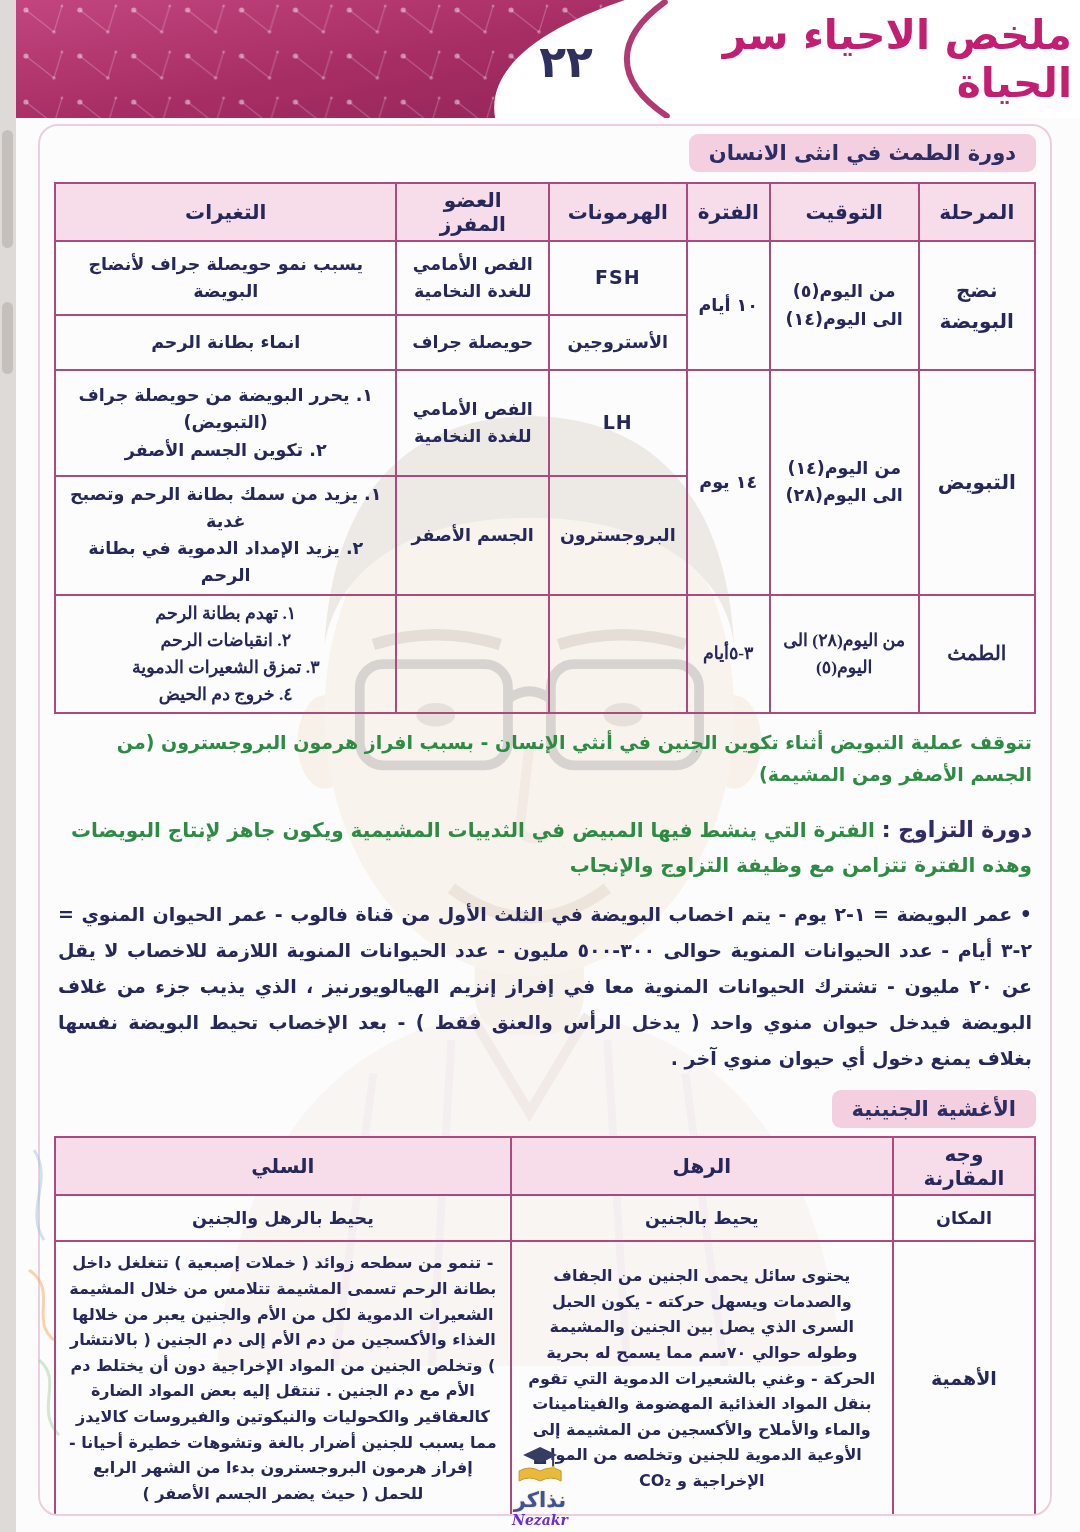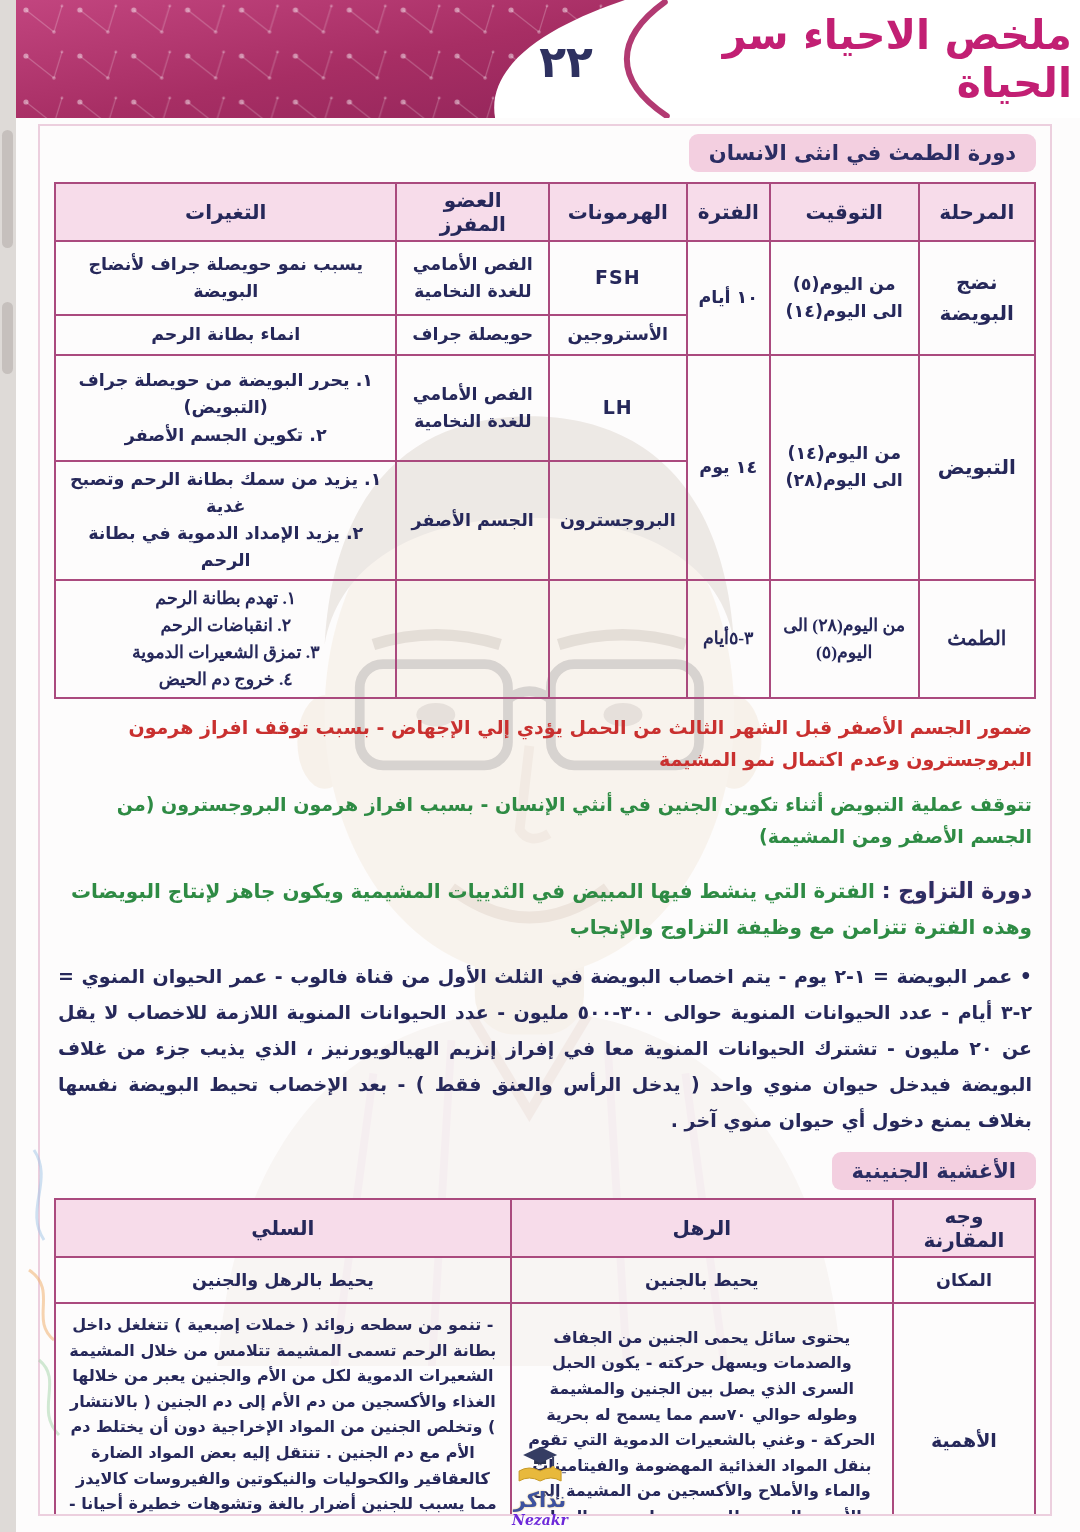--- a/index.html
+++ b/index.html
@@ -22,39 +22,39 @@
   
   .banner{position:absolute;left:16px;top:0;right:0;height:118px;background:#fff;overflow:hidden;direction:ltr;z-index:2;}
   .banner-art{position:absolute;left:0;top:0;width:100%;height:100%;}
   .page-number{position:absolute;left:495px;top:36px;width:110px;text-align:center;
     font-size:44px;font-weight:bold;color:#2e3160;direction:rtl;}
   .title-box{position:absolute;left:672px;right:8px;top:0;bottom:0;display:flex;align-items:center;justify-content:center;
     font-size:41px;font-weight:bold;color:#c21f73;direction:rtl;}
 
   
   .frame{position:absolute;left:38px;right:28px;top:124px;height:1392px;
-    border:2px solid #eccfde;border-radius:0;padding:8px 14px;overflow:hidden;}
+    border:2px solid #eccfde;border-radius:20px;padding:8px 14px;overflow:hidden;}
   .watermark{position:absolute;top:70px;left:50%;transform:translateX(-52%);width:780px;height:1170px;opacity:.33;z-index:0;}
   .frame-content{position:relative;z-index:1;}
 
   .badge-row{text-align:right;margin:0 0 10px;}
   .badge-row-2{margin-top:14px;margin-bottom:8px;}
   .badge{display:inline-block;background:#f3cfe0;color:#2b2d63;font-weight:bold;font-size:21px;
     padding:7px 20px;border-radius:9px;}
 
   table{width:100%;border-collapse:collapse;}
   .tbl th,.tbl td{border:2px solid #aa4a7e;text-align:center;vertical-align:middle;
     font-weight:bold;color:#26285a;padding:4px 10px;white-space:pre-line;}
   .tbl th{background:#f7dcea;font-size:20px;height:44px;}
   .t1 td{font-size:17.5px;line-height:1.55;}
   .t1 .stage{font-size:20px;}
   .t1 .latin{font-size:19px;letter-spacing:1px;}
   .red-text{color:#c9302f;}
   .t1 .r-fsh td{height:74px;}
-  .t1 .r-est td{height:40px;}
+  .t1 .r-est td{height:55px;}
   .t1 .r-lh td{height:106px;}
   .t1 .r-prog td{height:100px;}
   .t1 .r-men td{height:112px;font-family:Liberation Serif, serif;}
 
   .note{font-size:19px;font-weight:bold;line-height:1.7;margin:12px 4px 0;text-align:right;}
   .note.red{color:#c9302f;}
   .note.green{color:#2e8b44;}
 
   .mating{margin:20px 4px 0;font-size:20px;font-weight:bold;line-height:1.7;text-align:right;}
   .mating .label{color:#2b2d63;font-size:22px;text-shadow:0 0 1px #d58bb4;}
@@ -189,21 +189,20 @@
             <td></td>
             <td></td>
             <td>١. تهدم بطانة الرحم
 ٢. انقباضات الرحم
 ٣. تمزق الشعيرات الدموية
 ٤. خروج دم الحيض</td>
           </tr>
         </tbody>
       </table>
 
-      <p class="note red">ضمور الجسم الأصفر قبل الشهر الثالث من الحمل يؤدي إلي الإجهاض - بسبب توقف افراز هرمون البروجسترون وعدم اكتمال نمو المشيمة</p>
       <p class="note green">تتوقف عملية التبويض أثناء تكوين الجنين في أنثي الإنسان - بسبب افراز هرمون البروجسترون (من الجسم الأصفر ومن المشيمة)</p>
 
       <p class="mating">
         <span class="label">دورة التزاوج :</span>
         <span class="text">الفترة التي ينشط فيها المبيض في الثدييات المشيمية ويكون جاهز لإنتاج البويضات وهذه الفترة تتزامن مع وظيفة التزاوج والإنجاب</span>
       </p>
 
       <p class="facts">• عمر البويضة = ١-٢ يوم - يتم اخصاب البويضة في الثلث الأول من قناة فالوب - عمر الحيوان المنوي = ٢-٣ أيام - عدد الحيوانات المنوية حوالى ٣٠٠-٥٠٠ مليون - عدد الحيوانات المنوية اللازمة للاخصاب لا يقل عن ٢٠ مليون - تشترك الحيوانات المنوية معا في إفراز إنزيم الهيالويورنيز ، الذي يذيب جزء من غلاف البويضة فيدخل حيوان منوي واحد ( يدخل الرأس والعنق فقط ) - بعد الإخصاب تحيط البويضة نفسها بغلاف يمنع دخول أي حيوان منوي آخر .</p>
 
       <div class="badge-row badge-row-2">

